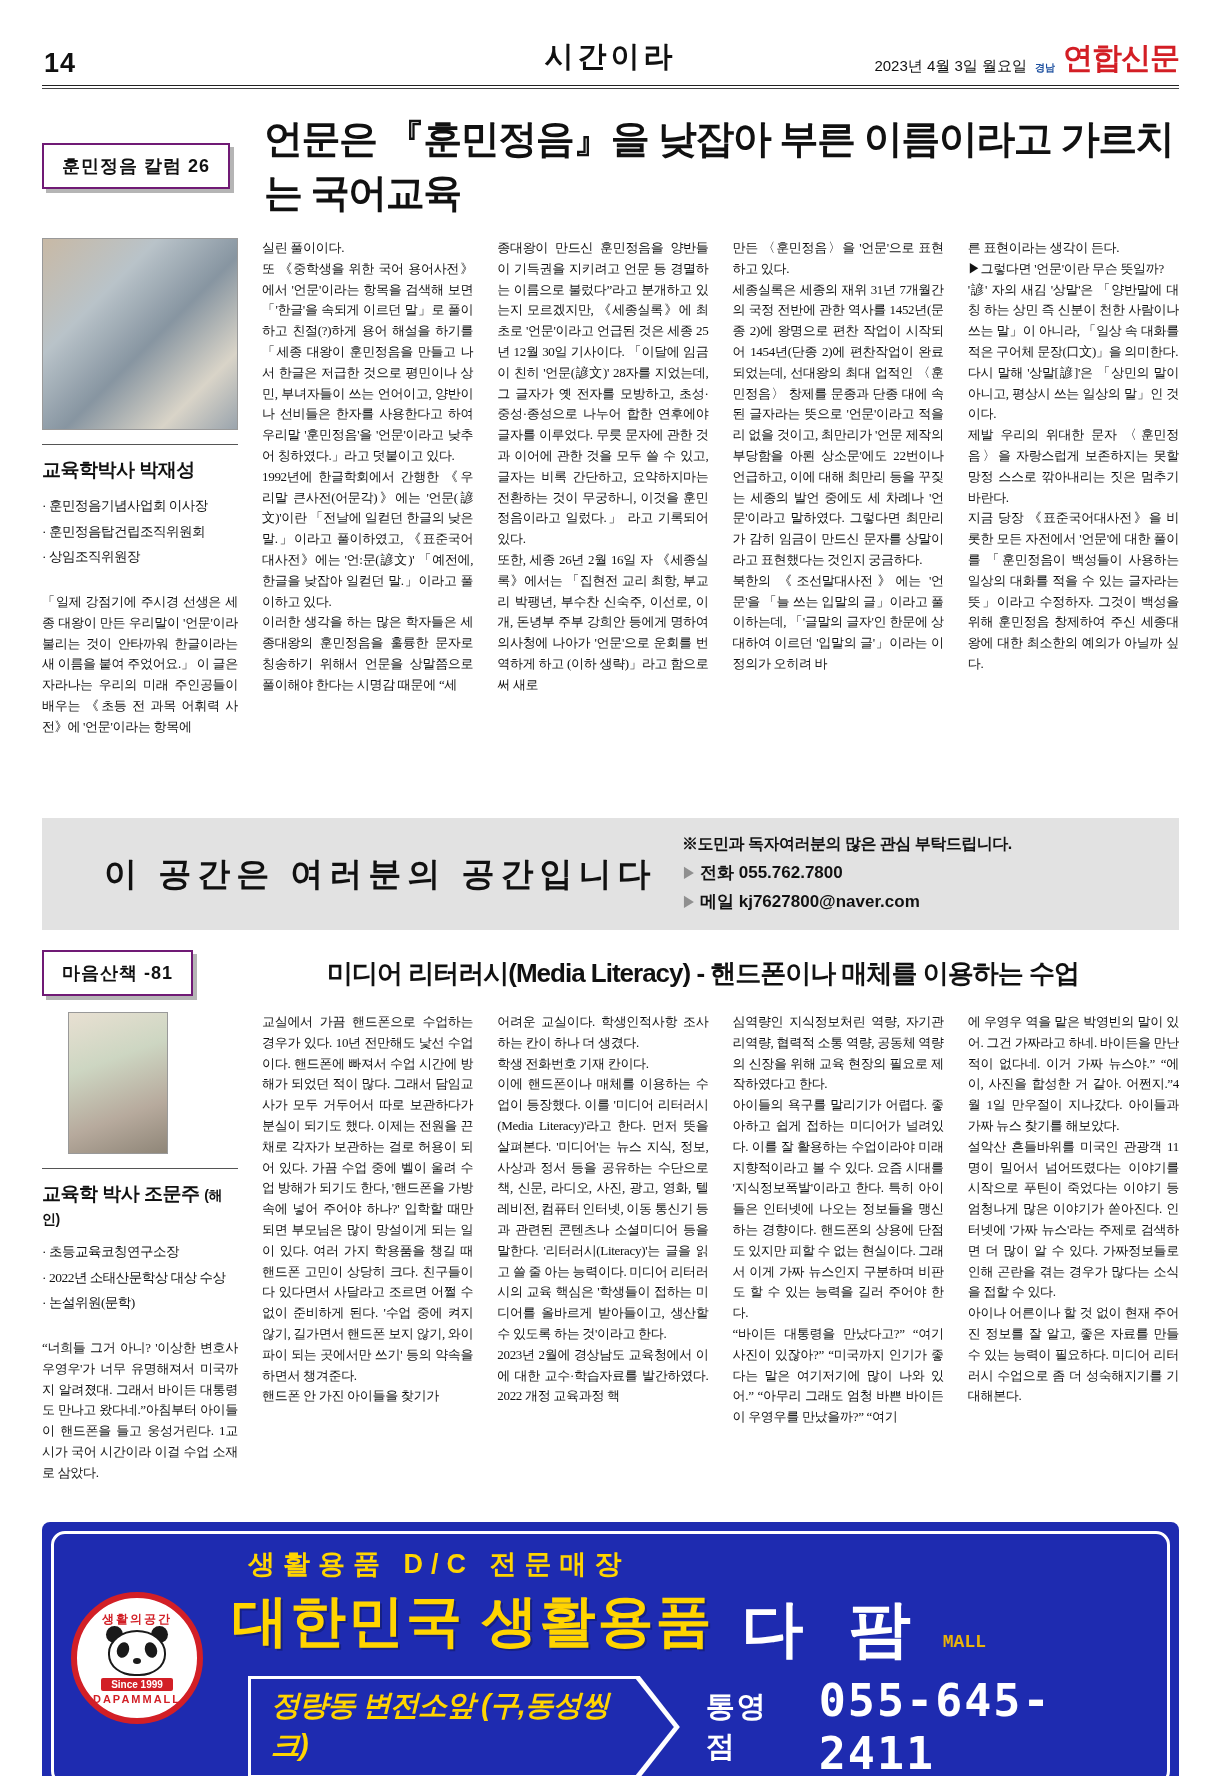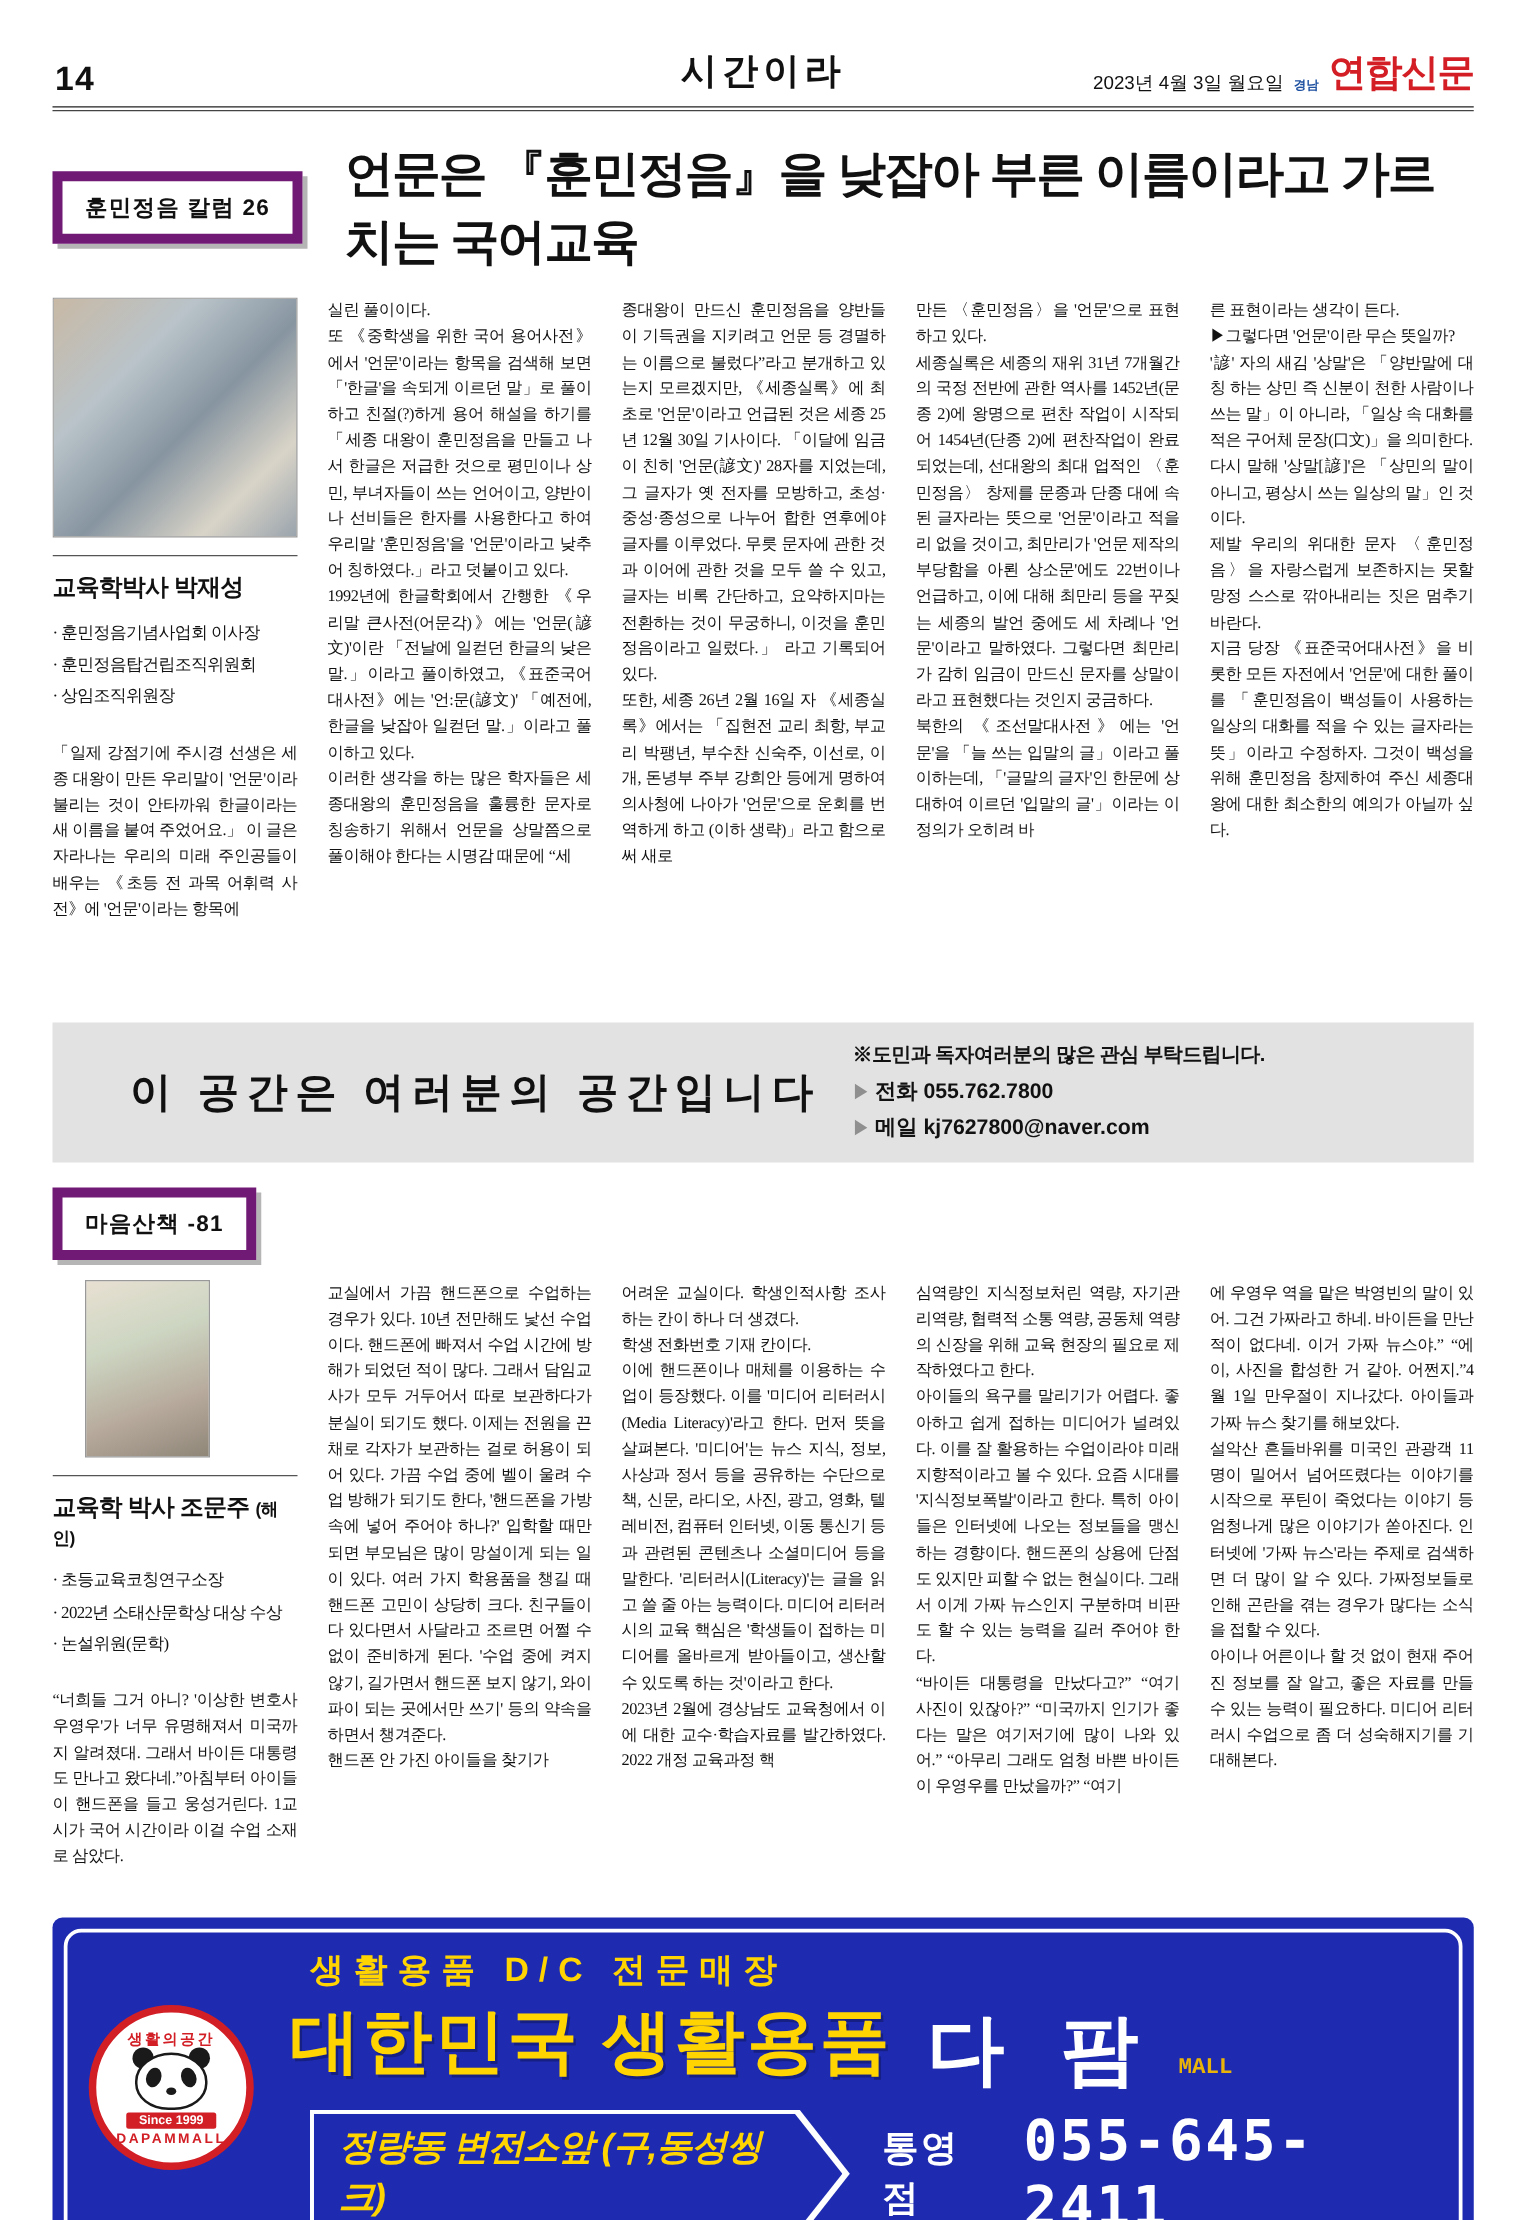--- a/index.html
+++ b/index.html
@@ -12,21 +12,21 @@
   .masthead:after { content:""; position:absolute; left:0; right:0; bottom:-4px; border-bottom:1px solid #444; }
   .page-num { position:absolute; left:2px; bottom:6px; font-family:"Liberation Sans",sans-serif; font-size:27px; font-weight:bold; letter-spacing:1px; }
   .section-name { position:absolute; left:50%; transform:translateX(-50%); bottom:8px; font-family:"Liberation Sans",sans-serif; font-size:29px; font-weight:bold; letter-spacing:4px; }
   .mast-right { position:absolute; right:0; bottom:6px; display:flex; align-items:flex-end; gap:8px; }
   .mast-date { font-size:15px; letter-spacing:0; padding-bottom:3px; font-family:"Liberation Sans",sans-serif; }
   .mast-region { font-size:10px; color:#1d50a0; font-weight:bold; padding-bottom:4px; font-family:"Liberation Sans",sans-serif; }
   .mast-paper { font-size:30px; font-weight:bold; color:#d31e25; letter-spacing:-1px; font-family:"Liberation Sans",sans-serif; }
 
   
   .art-head { display:flex; align-items:center; gap:34px; }
-  .label-box { flex:0 0 auto; border:8px solid #701a75; box-shadow:4px 4px 0 #b5b5b5; background:#fff; padding:9px 18px; font-family:"Liberation Sans",sans-serif; font-size:18px; font-weight:bold; letter-spacing:1px; }
+  .label-box { flex:0 0 auto; border:2px solid #701a75; box-shadow:4px 4px 0 #b5b5b5; background:#fff; padding:9px 18px; font-family:"Liberation Sans",sans-serif; font-size:18px; font-weight:bold; letter-spacing:1px; }
   .headline1 { font-family:"Liberation Sans",sans-serif; font-size:39px; font-weight:bold; letter-spacing:-1.5px; }
   .headline2 { flex:1; text-align:center; font-family:"Liberation Sans",sans-serif; font-size:26px; font-weight:bold; letter-spacing:-1px; }
 
   
   .art-body { display:grid; grid-template-columns:196px 1fr 1fr 1fr 1fr; column-gap:24px; overflow:hidden; }
   .coltext { font-size:13px; line-height:1.6; text-align:justify; white-space:pre-line; letter-spacing:-0.3px; word-break:break-all; }
   .bio-photo1 { width:196px; height:192px; border:1px solid #999;
      background:linear-gradient(135deg,#c8b9a5 0%,#b9c3c9 30%,#8795a1 55%,#d9d4c8 80%,#9aa4ad 100%); }
   .bio-photo2 { width:100px; height:142px; margin-left:26px; border:1px solid #999;
      background:linear-gradient(160deg,#e8e0d2 0%,#cdd6c2 35%,#b7aa9d 70%,#8f8678 100%); }
@@ -131,20 +131,21 @@
     <div class="notice-title">이 공간은 여러분의 공간입니다</div>
     <div class="notice-right">
       <div class="notice-req">※도민과 독자여러분의 많은 관심 부탁드립니다.</div>
       <div class="notice-line"><span class="tri">▶</span><span>전화 055.762.7800</span></div>
       <div class="notice-line"><span class="tri">▶</span><span>메일 kj7627800@naver.com</span></div>
     </div>
   </div>
 
   <div class="art-head mt20">
     <div class="label-box">마음산책 -81</div>
+    <h2 class="headline2">미디어 리터러시(Media Literacy) - 핸드폰이나 매체를 이용하는 수업</h2>
   </div>
 
   <div class="art-body h486 mt16">
     <div>
       <div class="bio-photo2"></div>
       <div class="bio-rule"></div>
       <div class="bio-name"><span>교육학 박사 조문주</span> <small>(해인)</small></div>
       <ul class="bio-roles">
         <li>초등교육코칭연구소장</li>
         <li>2022년 소태산문학상 대상 수상</li>

